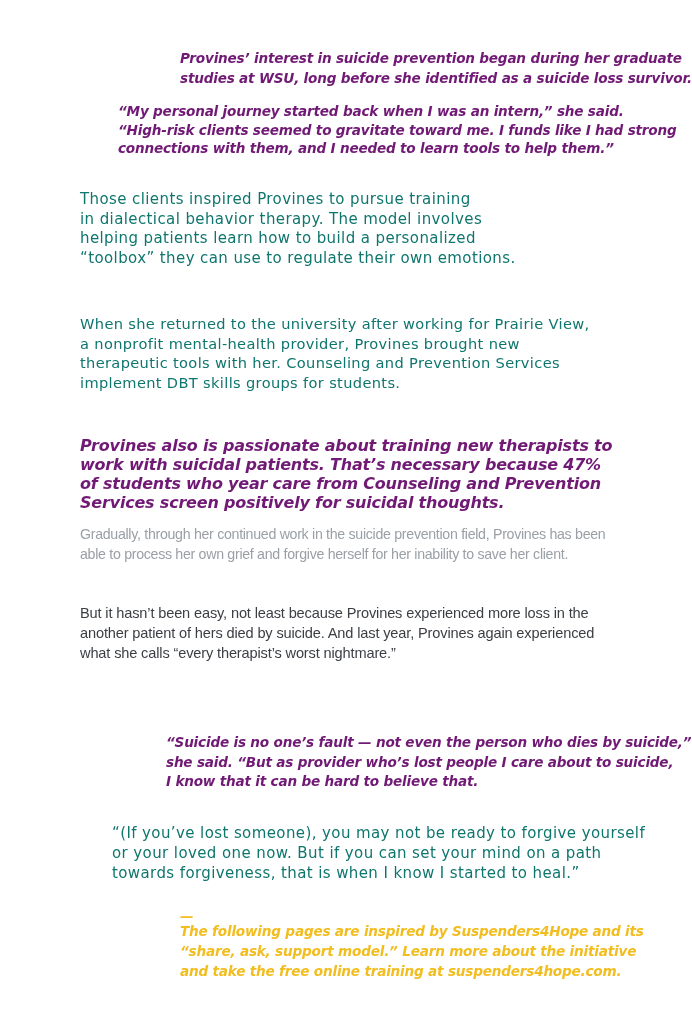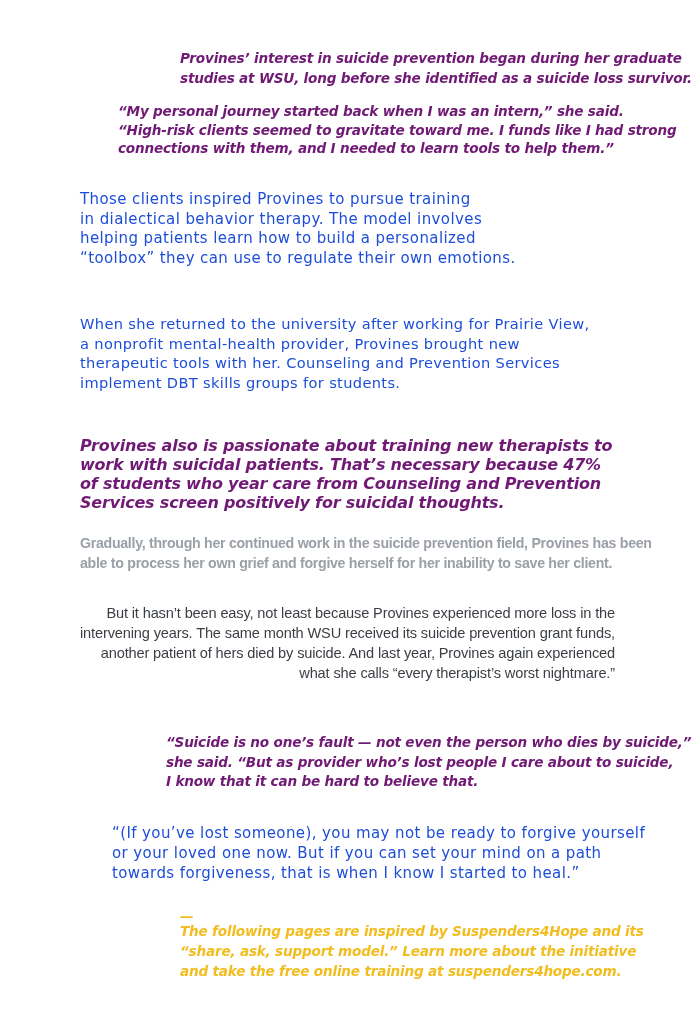--- a/index.html
+++ b/index.html
@@ -1,21 +1,21 @@
 <!DOCTYPE html>
 <html><head>
   <meta charset="utf-8">
   <style>
     html, body { margin: 0; padding: 0; background: #ffffff; }
     body { width: 692px; height: 1024px; position: relative; overflow: hidden; }
     .blk { position: absolute; margin: 0; }
     .bi { font-family: "DejaVu Sans", sans-serif; font-weight: bold; font-style: italic; color: #701a75; letter-spacing: -0.2px; }
-    .reg { font-family: "DejaVu Sans", sans-serif; color: #1d4ed8; }
-    .thin { font-family: "Liberation Sans", sans-serif; color: #9aa0a6; font-weight: bold; margin-top: 9px; }
-    .plain { font-family: "Liberation Sans", sans-serif; color: #3b3f44; text-align: right; }
+    .reg { font-family: "DejaVu Sans", sans-serif; color: #0f766e; }
+    .thin { font-family: "Liberation Sans", sans-serif; color: #9aa0a6; font-weight: normal; }
+    .plain { font-family: "Liberation Sans", sans-serif; color: #3b3f44; }
     .gold { font-family: "DejaVu Sans", sans-serif; font-weight: bold; font-style: italic; color: #f2bd1f; letter-spacing: -0.2px; }
     .line { display: block; white-space: nowrap; }
 
     #p1 { left: 180px; top: 48px; font-size: 13.6px; line-height: 20px; }
     #p2 { left: 118px; top: 102px; font-size: 13.6px; line-height: 18.5px; }
     #p3 { left: 80px; top: 190px; font-size: 15px; line-height: 19.5px; letter-spacing: 0.4px; }
     #p4 { left: 80px; top: 314px; font-size: 14.6px; line-height: 19.5px; letter-spacing: 0.35px; }
     #p5 { left: 80px; top: 436px; font-size: 16px; line-height: 19px; }
     #p6 { left: 80px; top: 524px; font-size: 14.2px; line-height: 20px; letter-spacing: -0.3px; }
     #p7 { left: 80px; top: 603px; font-size: 14.6px; line-height: 20px; letter-spacing: -0.15px; }
@@ -59,21 +59,20 @@
   <span class="line">Services screen positively for suicidal thoughts.</span>
 </div>
 
 <div id="p6" class="blk thin">
   <span class="line">Gradually, through her continued work in the suicide prevention field, Provines has been</span>
   <span class="line">able to process her own grief and forgive herself for her inability to save her client.</span>
 </div>
 
 <div id="p7" class="blk plain">
   <span class="line">But it hasn’t been easy, not least because Provines experienced more loss in the</span>
-  <span class="line">intervening years. The same month WSU received its suicide prevention grant funds,</span>
   <span class="line">another patient of hers died by suicide. And last year, Provines again experienced</span>
   <span class="line">what she calls “every therapist’s worst nightmare.”</span>
 </div>
 
 <div id="p8" class="blk bi">
   <span class="line">“Suicide is no one’s fault — not even the person who dies by suicide,”</span>
   <span class="line">she said. “But as provider who’s lost people I care about to suicide,</span>
   <span class="line">I know that it can be hard to believe that.</span>
 </div>
 

